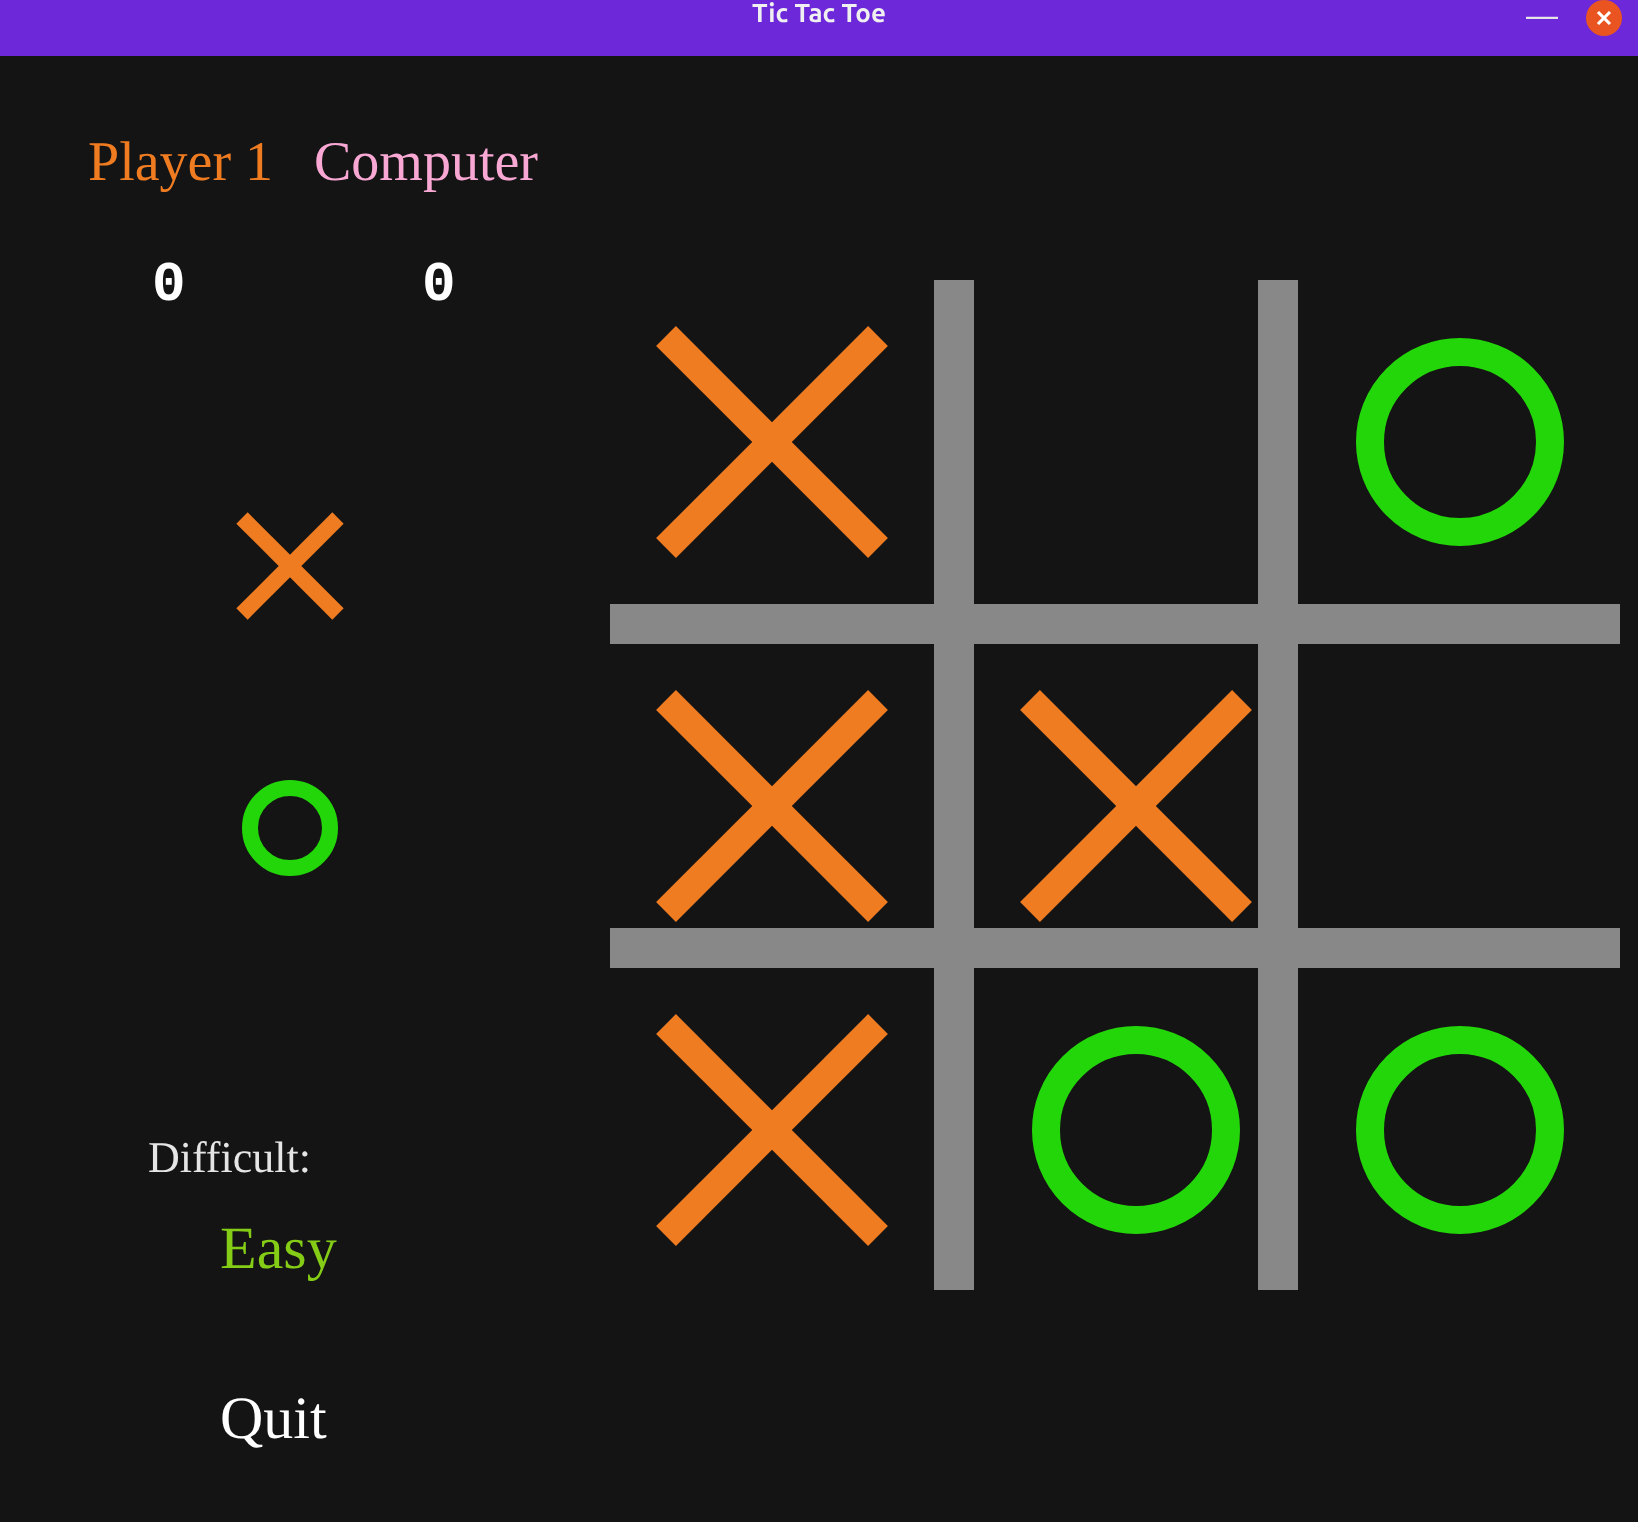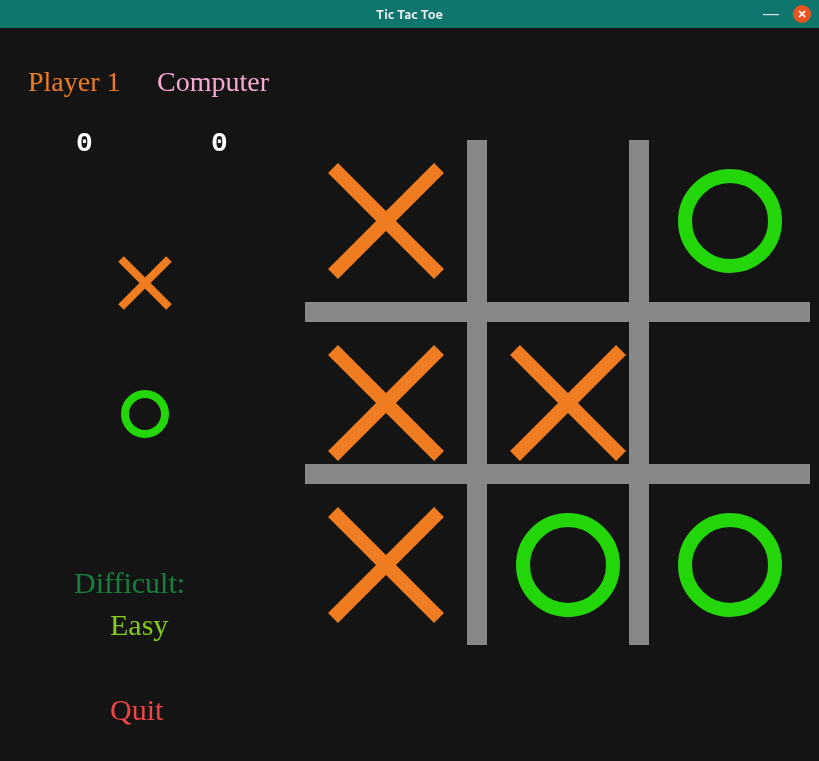--- a/index.html
+++ b/index.html
@@ -6,23 +6,22 @@
     body {
       width: 819px;
       height: 761px;
       background: #141414;
       font-family: Georgia, "Times New Roman", serif;
       position: relative;
       overflow: hidden;
     }
     .titlebar {
       height: 28px;
-      background: #0f766e;
-      display: flex;
-      align-items: center;
+      background: #6d28d9;
+      display: flex;
       position: relative;
     }
     .titlebar-title {
       color: #f0f0f0;
       font-size: 13px;
       font-weight: 600;
       font-family: "Ubuntu", "Segoe UI", sans-serif;
       width: 100%;
       text-align: center;
     }
@@ -57,21 +56,21 @@
     .content {
       position: relative;
       width: 100%;
       height: calc(100% - 28px);
     }
     .player-label {
       position: absolute;
       font-size: 28px;
       font-family: Georgia, serif;
     }
-    .player1-label { left: 28px; top: 38px; color: #f07c22; }
+    .player1-label { left: 44px; top: 38px; color: #f07c22; }
     .computer-label { left: 157px; top: 38px; color: #f9a8d4; }
     .score {
       position: absolute;
       color: #fff;
       font-size: 28px;
       font-family: "Courier New", monospace;
       font-weight: bold;
     }
     .score1 { left: 76px; top: 100px; }
     .score2 { left: 211px; top: 100px; }
@@ -86,35 +85,35 @@
       position: absolute;
       left: 117px;
       top: 358px;
       width: 56px;
       height: 56px;
     }
     .difficult-label {
       position: absolute;
       left: 74px;
       top: 538px;
-      color: #15803d;
-      font-size: 30px;
+      color: #e5e5e5;
+      font-size: 22px;
     }
     .difficult-value {
       position: absolute;
       left: 110px;
       top: 580px;
       color: #84cc16;
       font-size: 30px;
     }
     .quit-button {
       position: absolute;
       left: 110px;
       top: 665px;
-      color: #ef4444;
+      color: #ffffff;
       font-size: 30px;
       cursor: pointer;
     }
     .board {
       position: absolute;
       left: 305px;
       top: 112px;
       width: 505px;
       height: 505px;
     }

